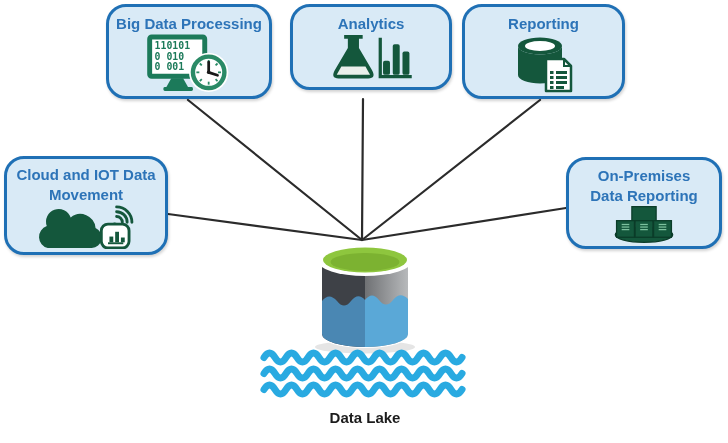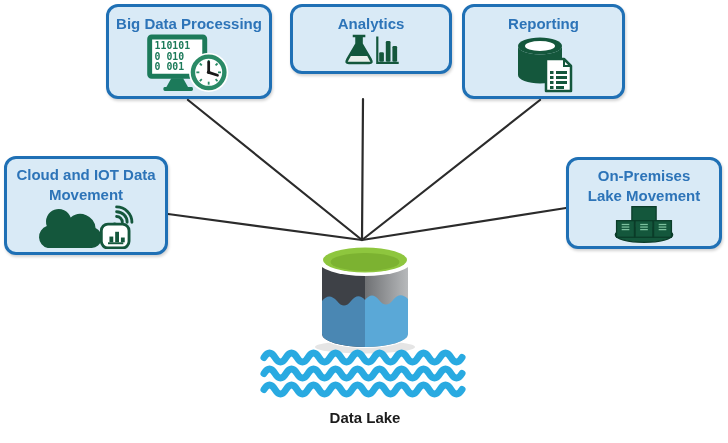--- a/index.html
+++ b/index.html
@@ -3,21 +3,21 @@
 <meta charset="utf-8">
 <style>
   html,body{margin:0;padding:0;background:#fff;}
   #stage{
     position:relative;width:728px;height:443px;background:#ffffff;overflow:hidden;
     font-family:"Liberation Sans", sans-serif;
   }
   #layer-svg{position:absolute;left:0;top:0;z-index:0;}
   .node{
     position:absolute;box-sizing:border-box;z-index:2;
-    background:#d9eaf6;border:3px solid #1f70b5;border-radius:12px;
+    background:#d9eaf6;border:3px solid #1f70b5;border-radius:20px;
     box-shadow:1px 2px 3px rgba(0,0,0,0.18);
     display:flex;flex-direction:column;align-items:center;
   }
   .node-title{
     font-weight:bold;font-size:15px;line-height:20px;color:#2d74b8;
     text-align:center;margin-top:7px;white-space:nowrap;
   }
   .node-title.two-line{margin-top:6px;}
   .node-icon{margin-top:auto;margin-bottom:3px;display:block;}
   .center-label{
@@ -95,21 +95,21 @@
           <line x1="70" y1="32" x2="72" y2="30"></line>
       </g>
       <g stroke="#1a1a1a" stroke-width="2.8" stroke-linecap="round">
         <line x1="63" y1="39" x2="63" y2="28.5"></line>
         <line x1="63" y1="39" x2="72" y2="42"></line>
       </g>
       <circle cx="63" cy="39" r="1.8" fill="#1a1a1a"></circle>
     </svg>
   </div>
 
-  <div class="node" style="left:290px;top:4px;width:162px;height:70px">
+  <div class="node" style="left:290px;top:4px;width:162px;height:86px">
     <div class="node-title">Analytics</div>
     <svg class="node-icon" width="92" height="54" viewBox="0 0 92 54">
       <path d="M17,1 L37,1 L37,5 L33,5 L33,15 L47,39 Q52,48 43,48 L11,48 Q2,48 7,39 L21,15 L21,5 L17,5 Z" fill="#14573c"></path>
       <polygon points="14,35 40,35 45,44 9,44" fill="#e9efeb"></polygon>
       <path d="M56,4 L56,46 L90,46" stroke="#14573c" stroke-width="3.5" fill="none"></path>
       <rect x="59" y="29" width="7.5" height="15" rx="2" fill="#14573c"></rect>
       <rect x="69.5" y="11" width="7.5" height="33" rx="2" fill="#14573c"></rect>
       <rect x="80" y="19" width="7.5" height="25" rx="2" fill="#14573c"></rect>
     </svg>
   </div>
@@ -152,21 +152,21 @@
           <rect x="44" y="46" width="11" height="3"></rect>
         <rect x="38" y="51" width="3.5" height="3"></rect>
           <rect x="44" y="51" width="8" height="3"></rect>
       </g>
     </svg>
   </div>
 
   <div class="node" style="left:566px;top:157px;width:156px;height:92px">
     <div class="node-title two-line">
       <div>On-Premises</div>
-      <div>Lake Movement</div>
+      <div>Data Reporting</div>
     </div>
     <svg class="node-icon" width="100" height="58" viewBox="0 0 100 58">
       <ellipse cx="50" cy="45" rx="45" ry="12" fill="#14573c" stroke="#0b3c29" stroke-width="2"></ellipse>
       <rect x="31" y="1" width="38" height="24" fill="#14573c" stroke="#0b3c29" stroke-width="2"></rect>
       <rect x="7" y="23" width="28" height="26" fill="#14573c" stroke="#0b3c29" stroke-width="2"></rect>
       <rect x="36" y="23" width="28" height="26" fill="#14573c" stroke="#0b3c29" stroke-width="2"></rect>
       <rect x="65" y="23" width="28" height="26" fill="#14573c" stroke="#0b3c29" stroke-width="2"></rect>
       <g stroke="#7cc19e" stroke-width="2">
         <line x1="15" y1="29" x2="27" y2="29"></line>
           <line x1="15" y1="33" x2="27" y2="33"></line>

